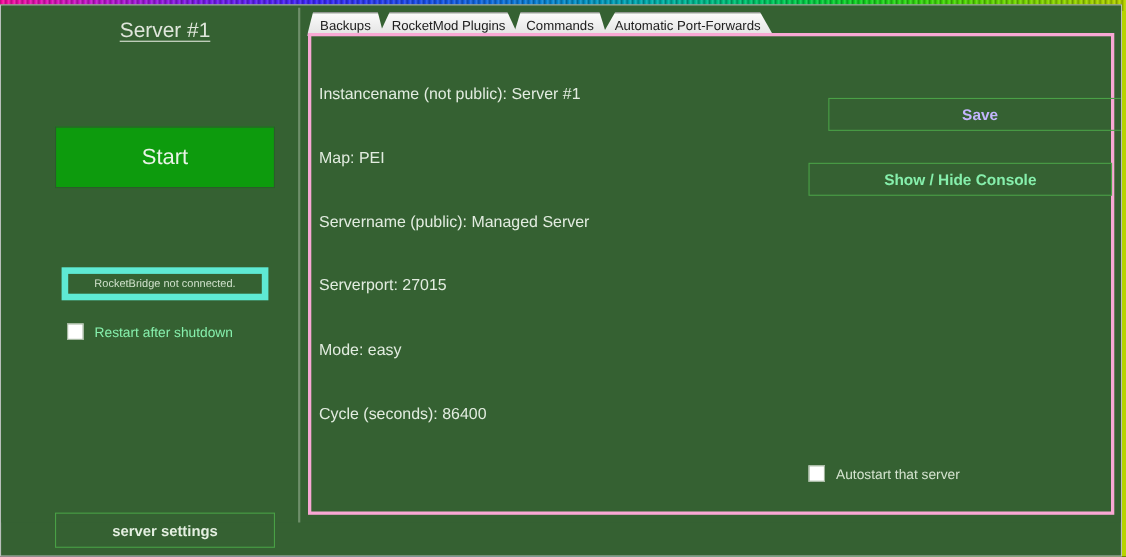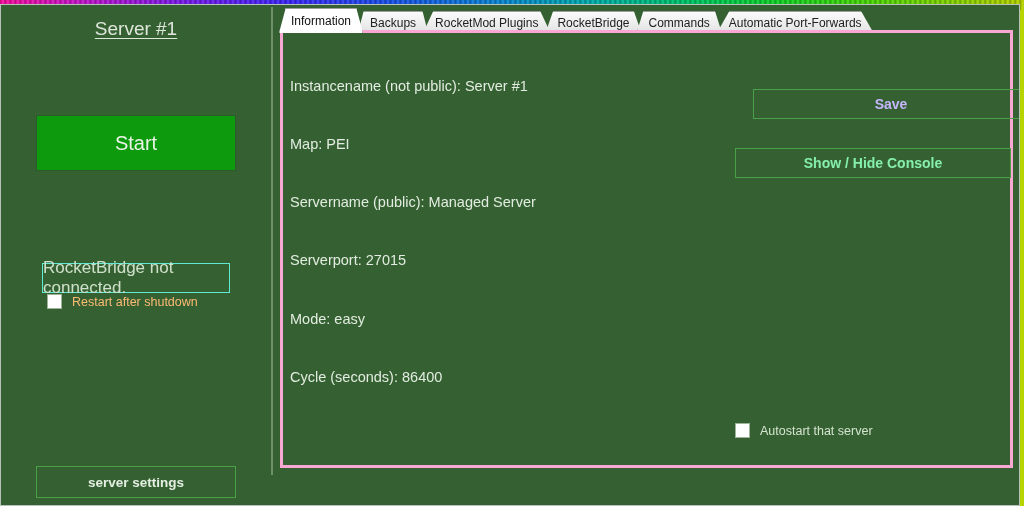--- a/index.html
+++ b/index.html
@@ -125,21 +125,21 @@
   #divider {
     position: absolute;
     left: 270px; top: 2px;
     width: 2px; height: 468px;
     background: #6f8f6b;
   }
 
   
   #sidebar {
     position: absolute;
-    left: 0; top: 0;
+    left: 14px; top: 0;
     width: 270px; height: 380px;
   }
   #server-title {
     position: absolute;
     left: 0; top: 13px;
     width: 270px;
     text-align: center;
     font-size: 19px;
     color: #dfe6db;
     text-decoration: underline;
@@ -154,42 +154,42 @@
     box-sizing: border-box;
     color: #e9f3e7;
     font-size: 20px;
     display: flex; align-items: center; justify-content: center;
     cursor: pointer;
   }
   #bridge-status {
     position: absolute;
     left: 41px; top: 238px;
     width: 188px; height: 30px;
-    border: 1px solid #5eead4;
+    border: 6px solid #5eead4;
     box-sizing: border-box;
     color: #cfe0ca;
-    font-size: 17px;
-    display: flex; align-items: center; justify-content: center; margin-top: 20px;
+    font-size: 10px;
+    display: flex; align-items: center; justify-content: center;
   }
   #restart-row {
     position: absolute;
     left: 46px; top: 289px;
     display: flex; align-items: center;
   }
   .cbox {
     width: 15px; height: 15px;
     background: #ffffff;
     border: 1px solid #9fb39b;
     box-sizing: border-box;
     flex: 0 0 auto;
     cursor: pointer;
   }
   #restart-label {
     margin-left: 10px;
-    color: #fdba74;
+    color: #86efac;
     font-size: 12.5px;
     white-space: nowrap;
   }
   #server-settings {
     position: absolute;
     left: 35px; top: 461px;
     width: 200px; height: 32px;
     border: 1px solid #49a045;
     box-sizing: border-box;
     color: #e4efe1;
@@ -309,24 +309,22 @@
 
       <div id="restart-row">
         <div class="cbox"></div>
         <div id="restart-label">Restart after shutdown</div>
       </div>
 
       <div id="server-settings">server settings</div>
     </div>
 
     <div id="tabstrip">
-      <div class="tab active">Information</div>
       <div class="tab">Backups</div>
       <div class="tab">RocketMod Plugins</div>
-      <div class="tab">RocketBridge</div>
       <div class="tab">Commands</div>
       <div class="tab">Automatic Port-Forwards</div>
     </div>
 
     <div id="panel">
       <div id="info-list">
         <div class="info-line">Instancename (not public): Server #1</div>
         <div class="info-line">Map: PEI</div>
         <div class="info-line">Servername (public): Managed Server</div>
         <div class="info-line">Serverport: 27015</div>

